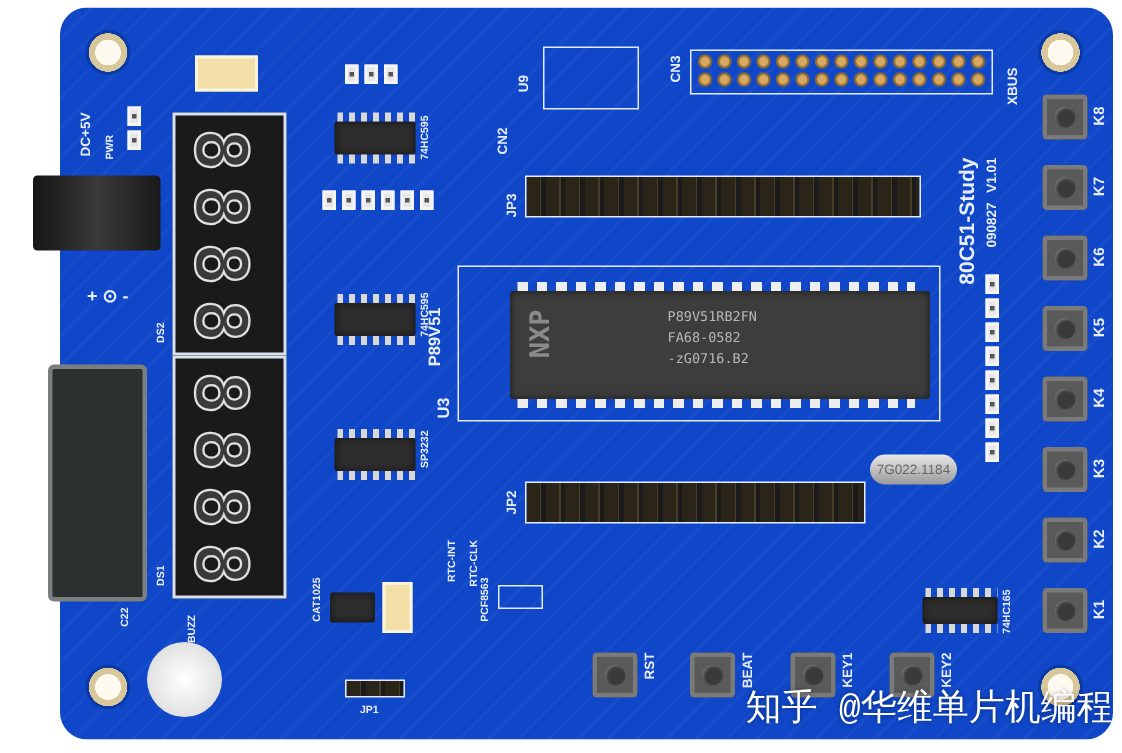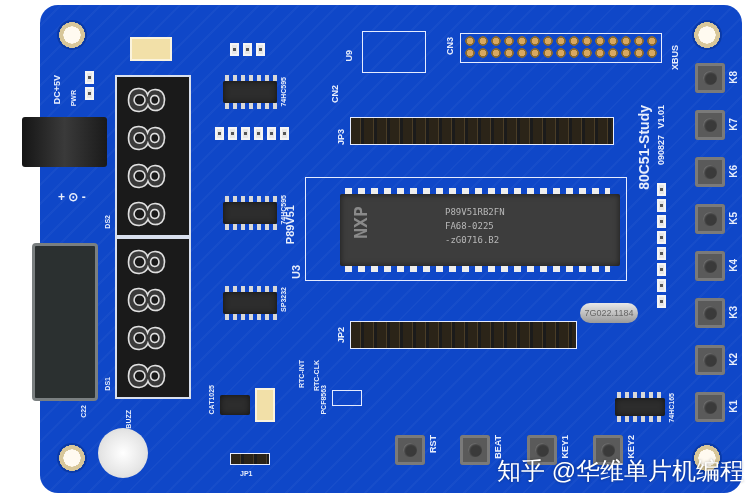--- a/index.html
+++ b/index.html
@@ -17,21 +17,21 @@
   .pins{position:absolute;height:6px;background:repeating-linear-gradient(90deg,#eeeeee 0 7px,transparent 7px 13px);}
   .smd-pins{position:absolute;height:6px;background:repeating-linear-gradient(90deg,#d8d8d8 0 4px,transparent 4px 8px);}
   .header{position:absolute;height:26px;background:repeating-linear-gradient(90deg,#2b2418 0 9px,#4a3d27 9px 10px,#1b1b1b 10px 13px);border:1px solid #e6ecff;}
   .header-pads{position:absolute;height:24px;background:
       radial-gradient(circle at 6px 6px,#d8a860 0 3px,#8a6a30 3.5px 4.5px,transparent 5px) 0 0/13px 12px repeat;}
   .smd{position:absolute;width:9px;height:13px;background:#e7e7e7;border:2px solid #f5f5f5;box-sizing:border-box;}
   .smd::after{content:"";position:absolute;left:1px;top:3px;width:3px;height:3px;background:#555;}
   .btn{position:absolute;width:30px;height:30px;background:#5a5a5a;border-radius:3px;box-shadow:0 0 0 3px #7a7a7a inset;}
   .btn::after{content:"";position:absolute;left:8px;top:8px;width:14px;height:14px;border-radius:50%;background:#3a3a3a;box-shadow:inset 1px 1px 2px #777;}
   .crystal{position:absolute;width:58px;height:20px;border-radius:10px;background:linear-gradient(#e8e8e8,#9a9a9a);color:#666;font-size:9px;text-align:center;line-height:20px;}
-  .watermark{position:absolute;color:#ffffff;font-family:Liberation Sans, sans-serif;font-size:24px;text-shadow:0 0 3px rgba(0,0,0,.4);}
+  .watermark{position:absolute;color:#ffffff;font-family:Liberation Mono, monospace;font-size:24px;text-shadow:0 0 3px rgba(0,0,0,.4);}
   .dc-jack{position:absolute;background:linear-gradient(90deg,#151515,#3a3a3a 50%,#1a1a1a);border-radius:3px;}
   .db9{position:absolute;background:#2b3030;border:3px solid #7a7f80;border-radius:4px;}
   .buzzer{position:absolute;border-radius:50%;background:radial-gradient(circle,#ffffff,#e6e6e6 60%,#cfcfcf);}
   .outline{position:absolute;border:1.5px solid #e6ecff;}
   .cap-yellow{position:absolute;background:#f2e0a8;border:2px solid #faf3dd;}
 </style>
 </head>
 <body>
 
 <div class="pcb">
@@ -105,21 +105,21 @@
   <div class="silk silk-v" style="left:296px;top:124px;">JP3</div>
 
   <div class="outline" style="left:265px;top:172px;width:320px;height:102px;"></div>
   <div class="silk silk-v" style="left:244px;top:200px;font-size:11px;">P89V51</div>
   <div class="silk silk-v" style="left:250px;top:260px;font-size:11px;">U3</div>
 
   <div class="pins" style="left:305px;top:183px;width:265px;"></div>
   <div class="chip" style="left:300px;top:189px;width:280px;height:72px;background:#3d3d3d;">
     <span class="chip-text" style="left:4px;top:22px;font-size:18px;font-weight:bold;color:#8a8a8a;transform:rotate(-90deg);">NXP</span>
     <span class="chip-text" style="left:105px;top:12px;">P89V51RB2FN</span>
-    <span class="chip-text" style="left:105px;top:26px;">FA68-0225</span>
+    <span class="chip-text" style="left:105px;top:26px;">FA68-0582</span>
     <span class="chip-text" style="left:105px;top:40px;">-zG0716.B2</span>
   </div>
   <div class="pins" style="left:305px;top:261px;width:265px;"></div>
 
   <div class="header" style="left:310px;top:316px;width:225px;"></div>
   <div class="silk silk-v" style="left:296px;top:322px;">JP2</div>
 
   <div class="crystal" style="left:540px;top:298px;">7G022.1184</div>
 
   <div class="chip" style="left:575px;top:393px;width:50px;height:18px;"></div>

